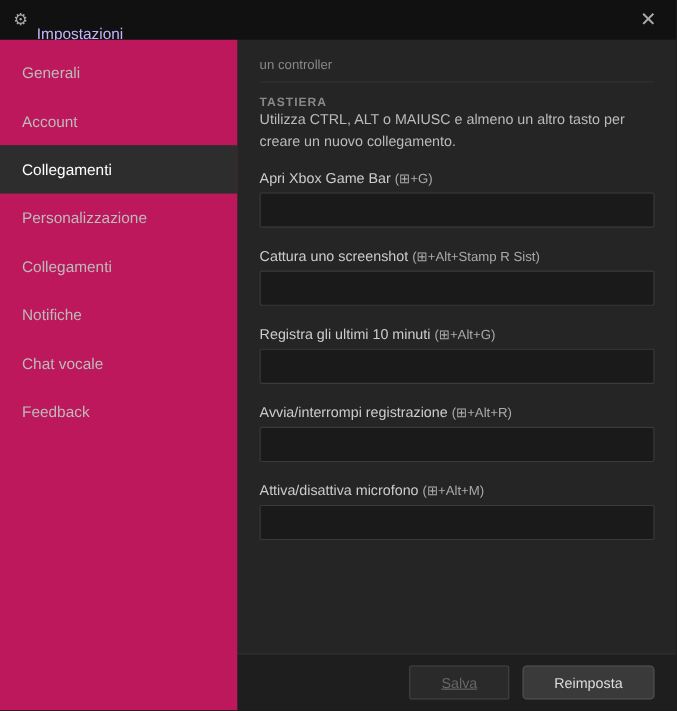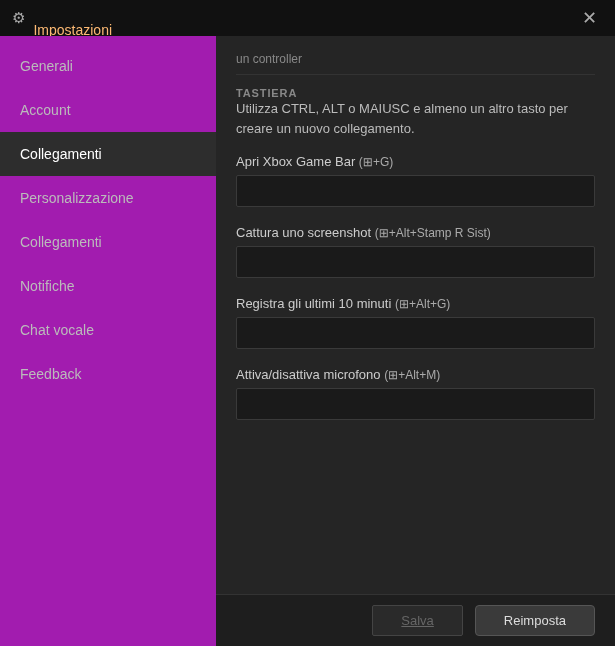--- a/index.html
+++ b/index.html
@@ -30,42 +30,42 @@
     .title-bar-left {
       display: flex;
       align-items: center;
       gap: 8px;
     }
     .gear-icon {
       color: #aaa;
       font-size: 15px;
     }
     .title-text {
-      color: #fdba74;
+      color: #c4b5fd;
       font-size: 14px;
       font-weight: 500;
       margin-top: 24px;
     }
     .close-btn {
       background: none;
       border: none;
       color: #aaa;
       font-size: 18px;
       cursor: pointer;
       line-height: 1;
       padding: 2px 6px;
     }
     .main-content {
       display: flex;
       flex: 1;
       overflow: hidden;
     }
     .sidebar {
       width: 216px;
-      background: #a21caf;
+      background: #be185d;
       flex-shrink: 0;
       display: flex;
       flex-direction: column;
       padding-top: 8px;
     }
     .sidebar-item {
       padding: 14px 20px;
       cursor: pointer;
       font-size: 14px;
       color: #bbb;
@@ -201,20 +201,21 @@
 
     <div class="content-area">
       <div class="content-scroll">
         <div class="section-hint">un controller</div>
         <div class="section-label">TASTIERA</div>
         <div class="keyboard-hint">Utilizza CTRL, ALT o MAIUSC e almeno un altro tasto per creare un nuovo collegamento.</div>
         <div id="shortcuts-container">
         <div class="shortcut-group"><div class="shortcut-label">Apri Xbox Game Bar <span class="key-hint">(⊞+G)</span></div><input type="text" class="shortcut-input" style=""></div>
             <div class="shortcut-group"><div class="shortcut-label">Cattura uno screenshot <span class="key-hint">(⊞+Alt+Stamp R Sist)</span></div><input type="text" class="shortcut-input" style=""></div>
             <div class="shortcut-group"><div class="shortcut-label">Registra gli ultimi 10 minuti <span class="key-hint">(⊞+Alt+G)</span></div><input type="text" class="shortcut-input" style=""></div>
+            <div class="shortcut-group"><div class="shortcut-label">Avvia/interrompi registrazione <span class="key-hint">(⊞+Alt+R)</span></div><input type="text" class="shortcut-input" style=""></div>
             <div class="shortcut-group"><div class="shortcut-label">Attiva/disattiva microfono <span class="key-hint">(⊞+Alt+M)</span></div><input type="text" class="shortcut-input" style=""></div>
           </div>
       </div>
       <div class="footer">
         <button class="btn-salva">Salva</button>
         <button class="btn-reimposta">Reimposta</button>
       </div>
     </div>
   </div>
 </div>

